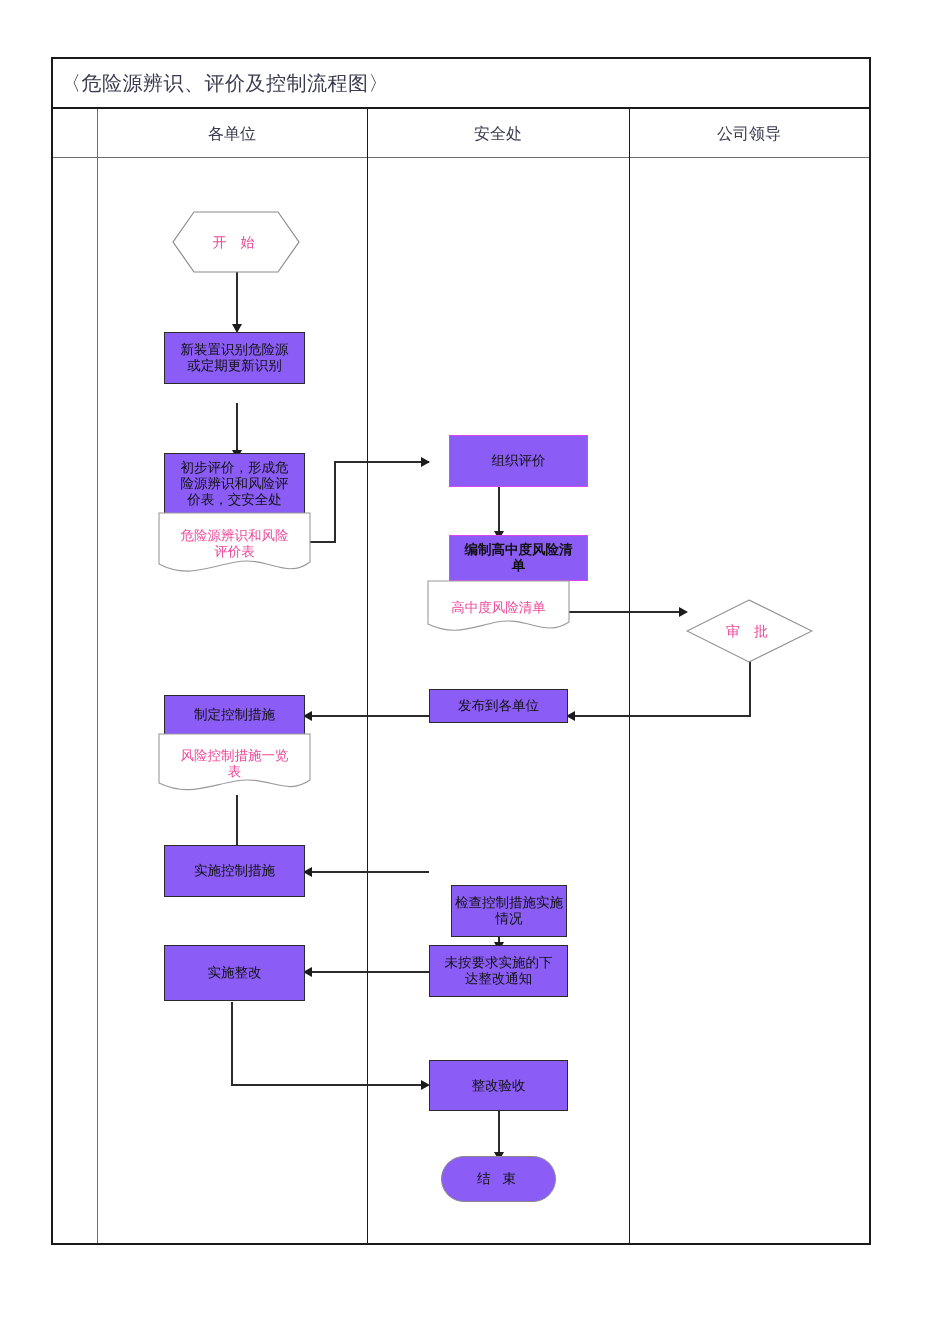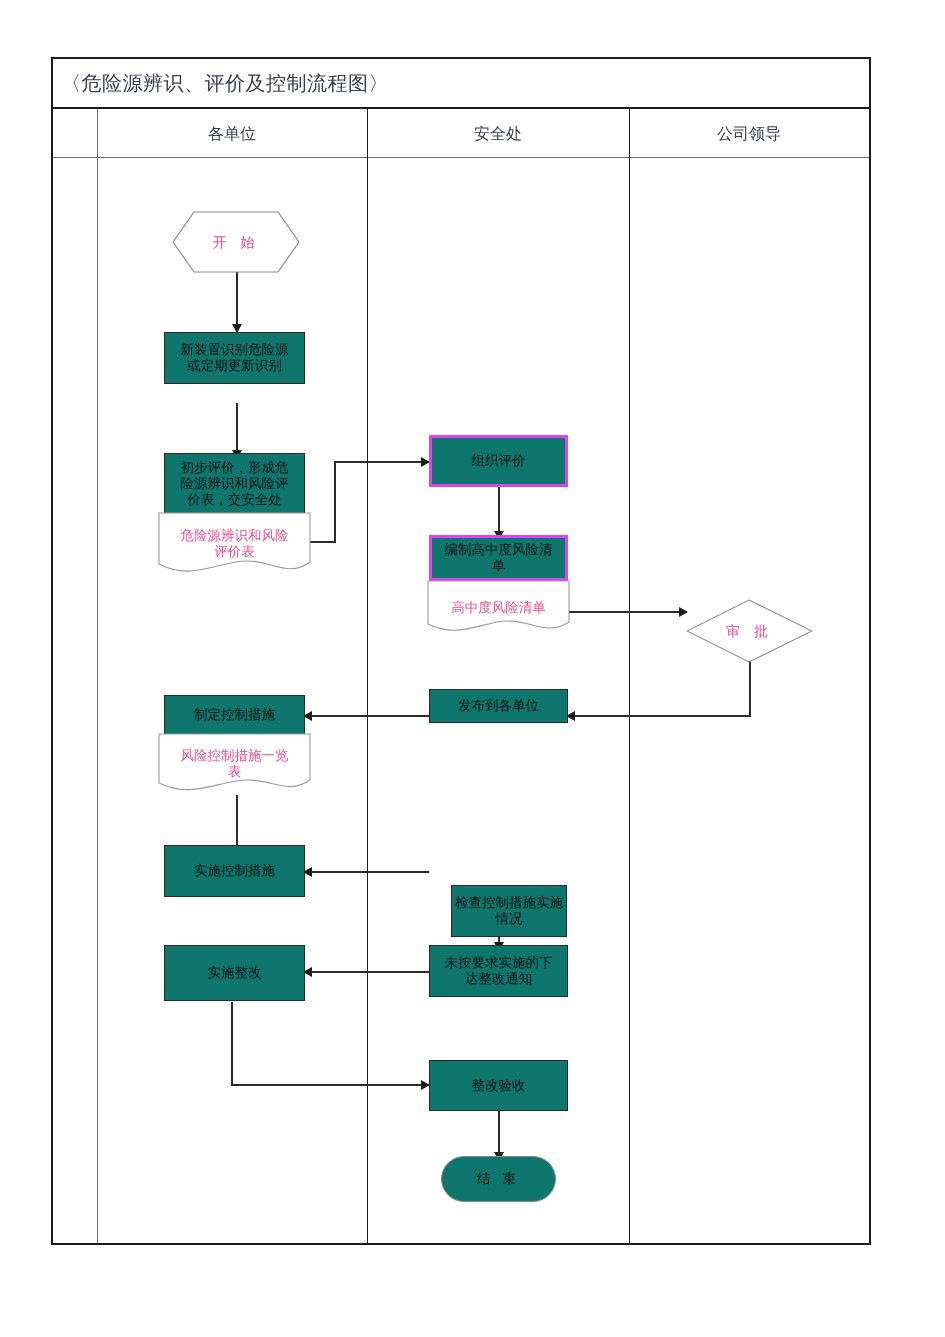--- a/index.html
+++ b/index.html
@@ -77,25 +77,26 @@
   .node {
     position: absolute;
     box-sizing: border-box;
     display: flex;
     align-items: center;
     justify-content: center;
     text-align: center;
     font-size: 13.5px;
     color: #111111;
     line-height: 1.18;
-    background: #0f766e;
+    background: #8b5cf6;
     z-index: 4;
   }
   .rect {
-    border: 3px solid #d946ef;
+    border: 1px solid #d946ef;
+    margin-left: 20px;
   }
   .rect-dark {
     border: 1px solid #2a2a2a;
   }
   .stadium {
     border: 1px solid #8a8a8a;
     border-radius: 26px;
     letter-spacing: 4px;
   }
   .hexwrap, .diawrap, .docwrap {
@@ -232,21 +233,21 @@
   <div class="docwrap" style="left:158px;top:512px;width:153px;height:64px;">
     <svg class="shape-svg" width="153" height="64" viewBox="0 0 153 64">
       <path d="M1,1 L152,1 L152,50 C128,68 110,44 78,50 C46,56 28,66 1,52 Z" fill="#ffffff" stroke="#9a9a9a" stroke-width="1.1"></path>
     </svg>
     <div class="shape-label" style="padding-bottom:10px;white-space:pre-line;">危险源辨识和风险
 评价表</div>
   </div>
 
   <div class="node rect" style="left:429px;top:435px;width:139px;height:52px;">组织评价</div>
 
-  <div class="node rect" style="left:429px;top:535px;width:139px;height:46px;white-space:pre-line;">编制高中度风险清
+  <div class="node rect" style="left:429px;top:535px;width:139px;height:46px;white-space:pre-line;font-weight:bold;">编制高中度风险清
 单</div>
 
   <div class="docwrap" style="left:427px;top:580px;width:143px;height:56px;">
     <svg class="shape-svg" width="143" height="56" viewBox="0 0 143 56">
       <path d="M1,1 L142,1 L142,42 C118,58 100,36 70,42 C42,48 26,56 1,44 Z" fill="#ffffff" stroke="#9a9a9a" stroke-width="1.1"></path>
     </svg>
     <div class="shape-label" style="padding-bottom:12px;">高中度风险清单</div>
   </div>
 
   <div class="diawrap" style="left:686px;top:599px;width:127px;height:64px;">

